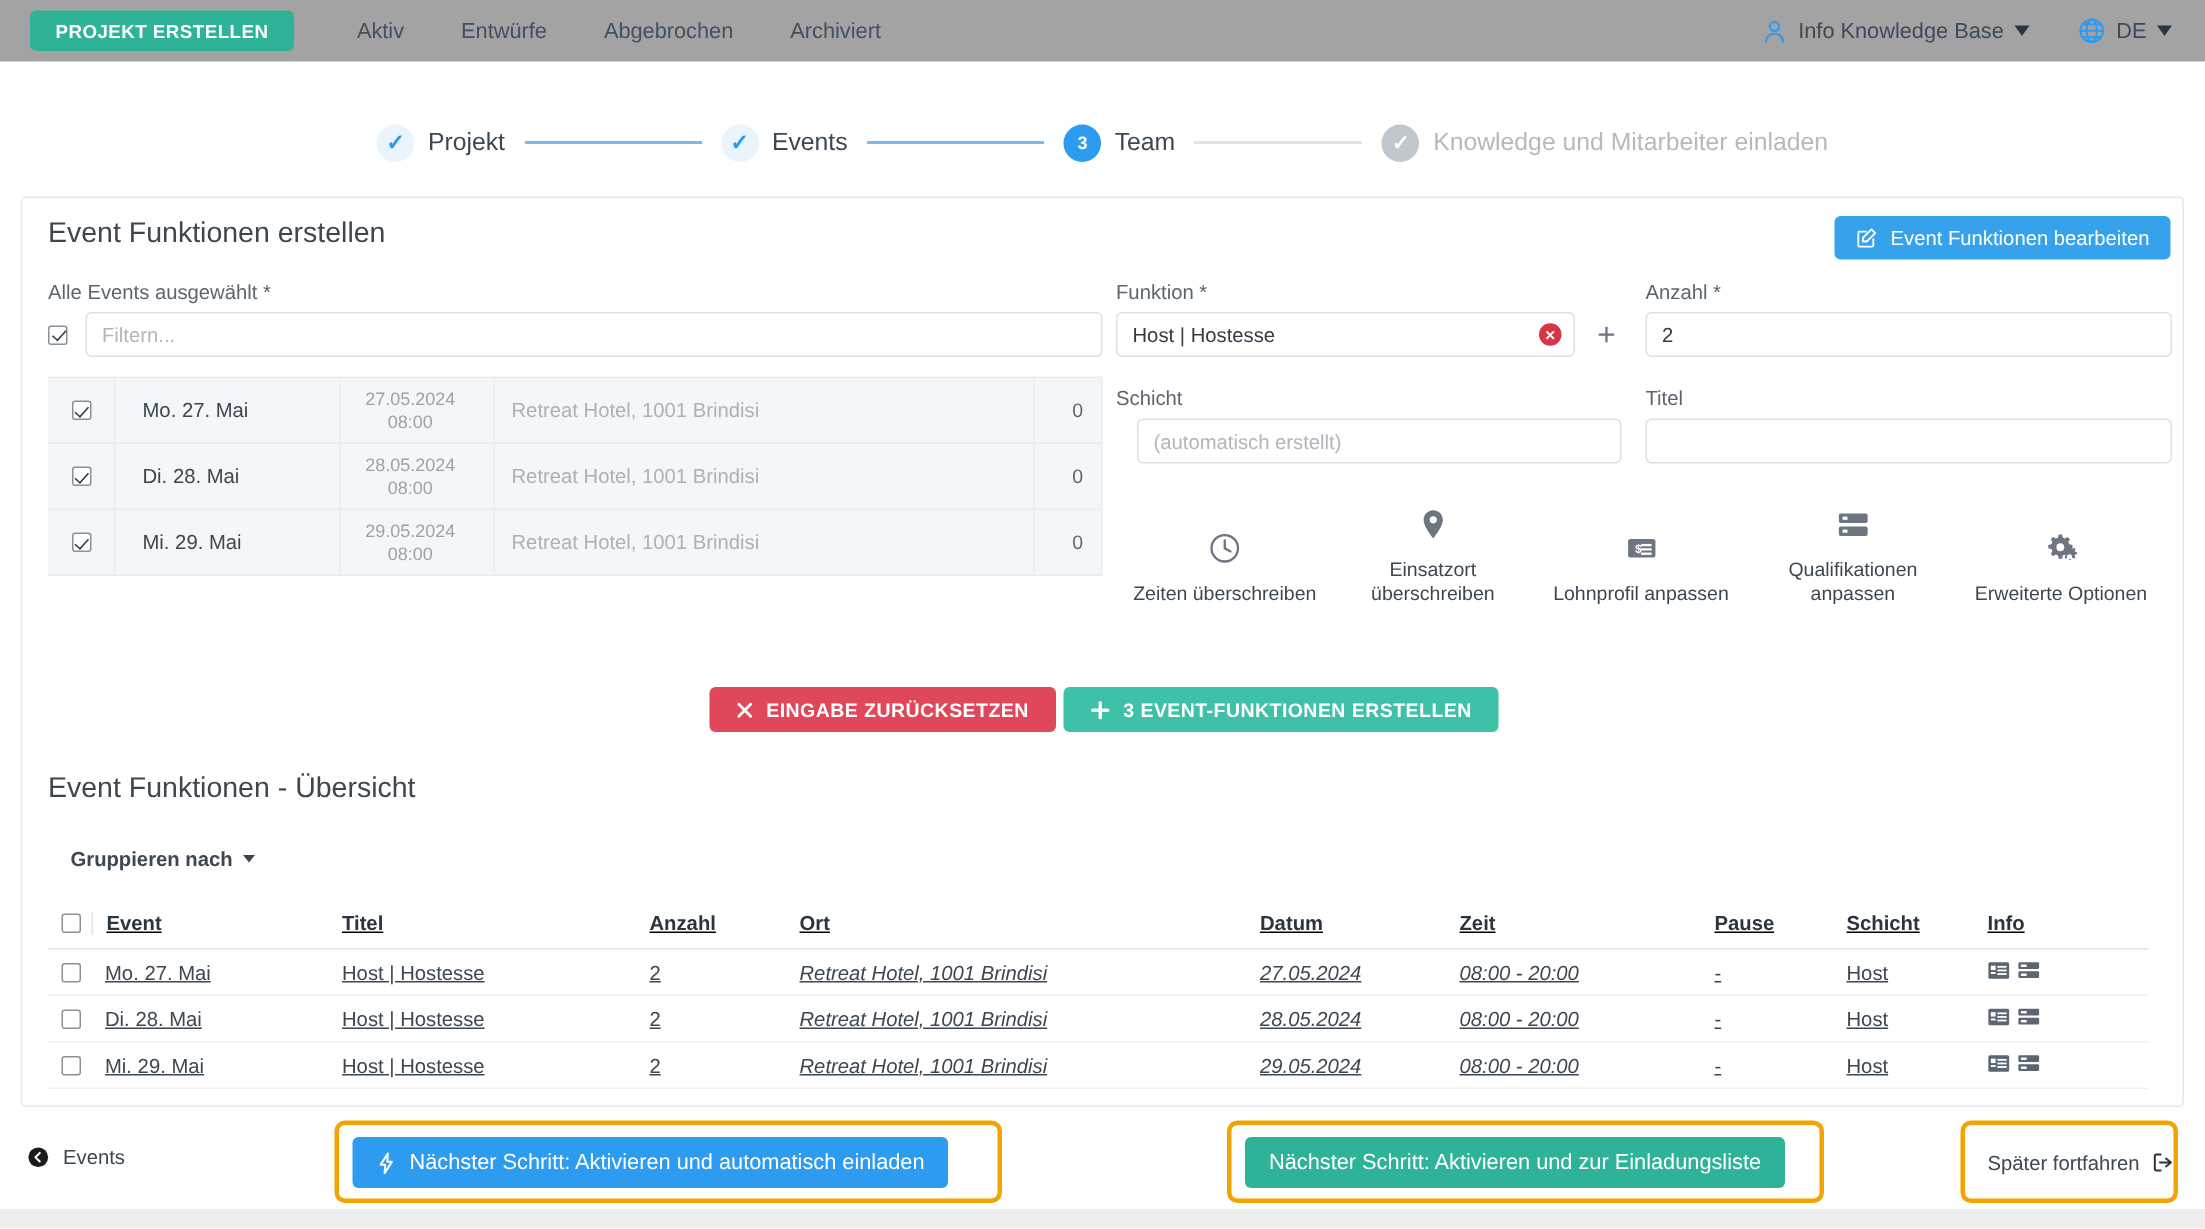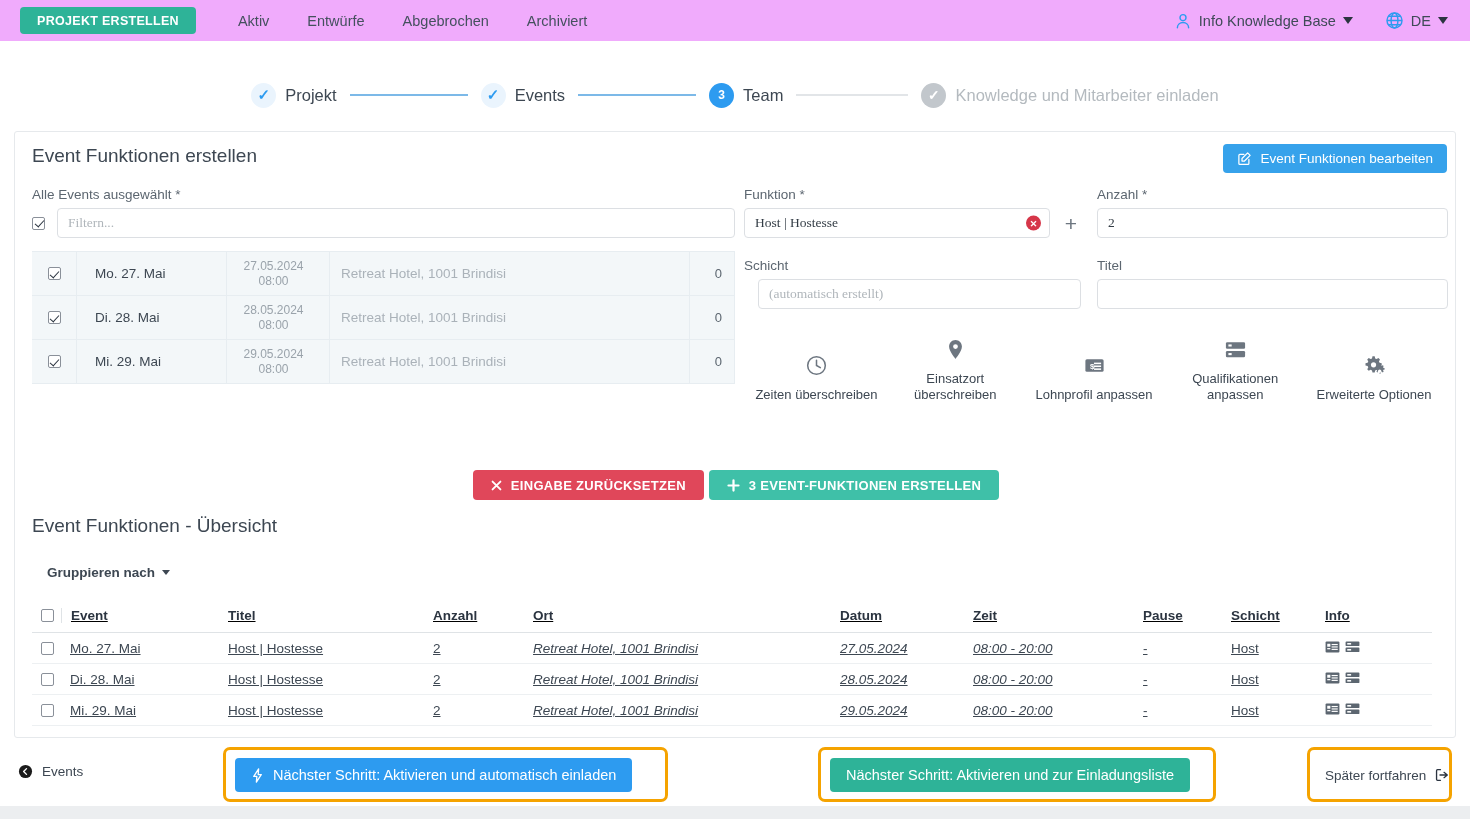--- a/index.html
+++ b/index.html
@@ -8,21 +8,21 @@
     width: 1470px; height: 819px;
     font-family: "Liberation Sans", sans-serif;
     background: #ffffff;
     overflow: hidden;
   }
   body { position: relative; }
 
   
   .topbar {
     position: absolute; left: 0; top: 0; width: 1470px; height: 41px;
-    background: #f0abfc;
+    background: #a3a3a3;
     display: flex; align-items: center;
   }
   .btn-create {
     margin-left: 20px;
     background: #2eb398; color: #ffffff;
     border: none; border-radius: 4px;
     height: 27px; padding: 0 17px;
     font-size: 12.5px; font-weight: bold; letter-spacing: .3px;
     font-family: "Liberation Sans", sans-serif;
     cursor: pointer;
@@ -78,21 +78,21 @@
     height: 29px; padding: 0 14px; font-size: 13.5px; cursor: pointer;
     display: flex; align-items: center; gap: 8px;
     font-family: "Liberation Sans", sans-serif;
   }
 
   .lbl-sm { font-size: 13.5px; color: #5c6670; }
   .inp {
     height: 30px; border: 1px solid #dcdfe3; border-radius: 4px;
     background: #fff; font-size: 13.5px; color: #333c45;
     padding: 0 10px; display: flex; align-items: center;
-    font-family: Liberation Serif, serif; width: 100%;
+    font-family: Liberation Sans, sans-serif; width: 100%;
   }
   .inp.ph { color: #b0b6bb; }
 
   
   .leftcol { position: absolute; left: 17px; top: 55px; width: 703px; }
   .filter-row { display: flex; align-items: center; gap: 12px; margin-top: 6px; }
   .cbx {
     width: 13px; height: 13px; border: 1px solid #8a9099; border-radius: 2px;
     background: #fff; flex: 0 0 13px; position: relative; cursor: pointer;
   }
@@ -149,21 +149,21 @@
   }
   .opt {
     display: flex; flex-direction: column; align-items: center;
     cursor: pointer; width: 132px; text-align: center;
   }
   .opt .oi { color: #6d7680; margin-bottom: 6px; }
   .opt .ol { font-size: 13px; color: #3d4752; line-height: 16px; }
 
   
   .act-row {
-    position: absolute; left: 0; top: 338px; width: 1442px;
+    position: absolute; left: 0; top: 326px; width: 1442px;
     display: flex; justify-content: center; gap: 5px; align-items: flex-end;
   }
   .btn-reset {
     background: #e0475a; color: #fff; border: none; border-radius: 4px;
     height: 30px; padding: 0 18px; font-size: 13px; font-weight: bold;
     letter-spacing: .3px; display: flex; align-items: center; gap: 9px;
     cursor: pointer; font-family: "Liberation Sans", sans-serif;
   }
   .btn-createfn {
     background: #3fc0a8; color: #fff; border: none; border-radius: 4px;

